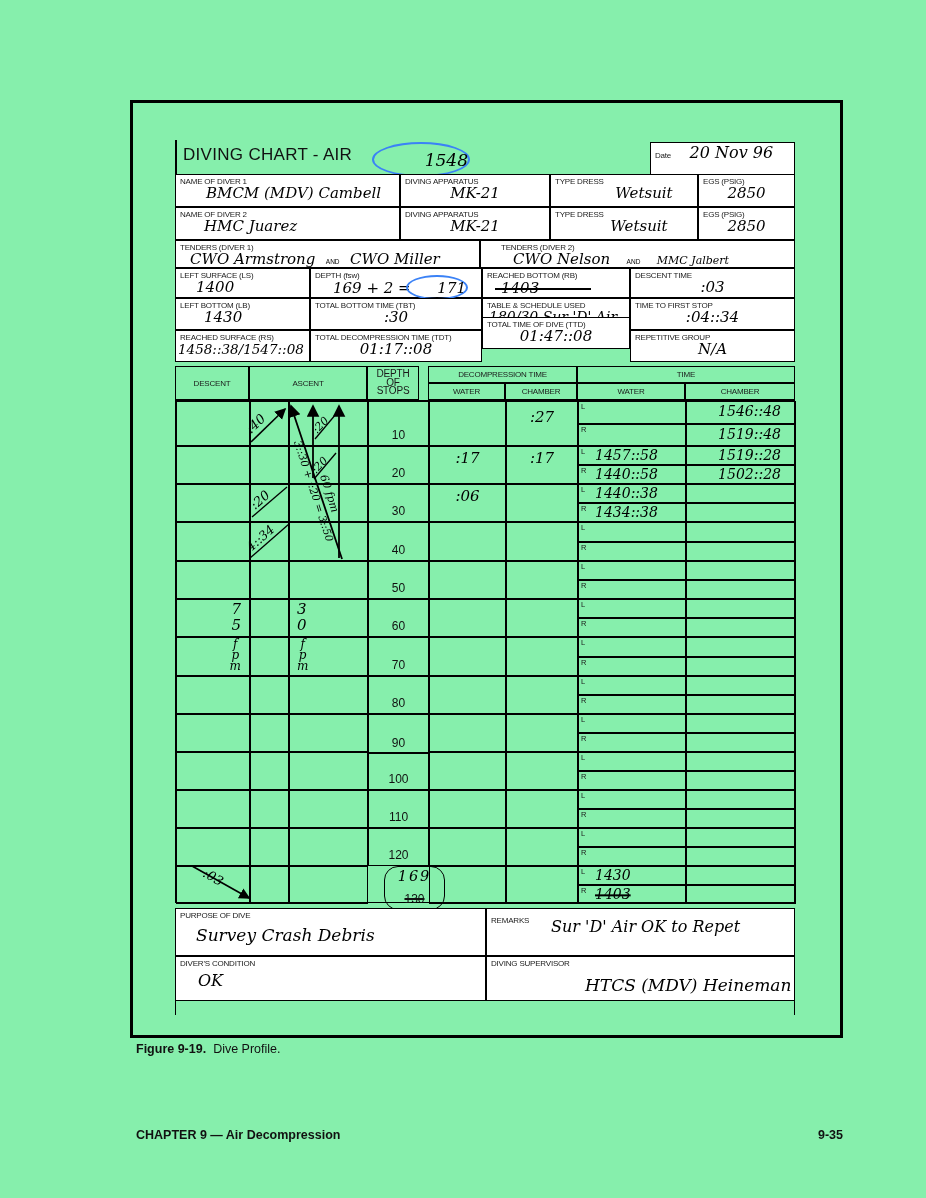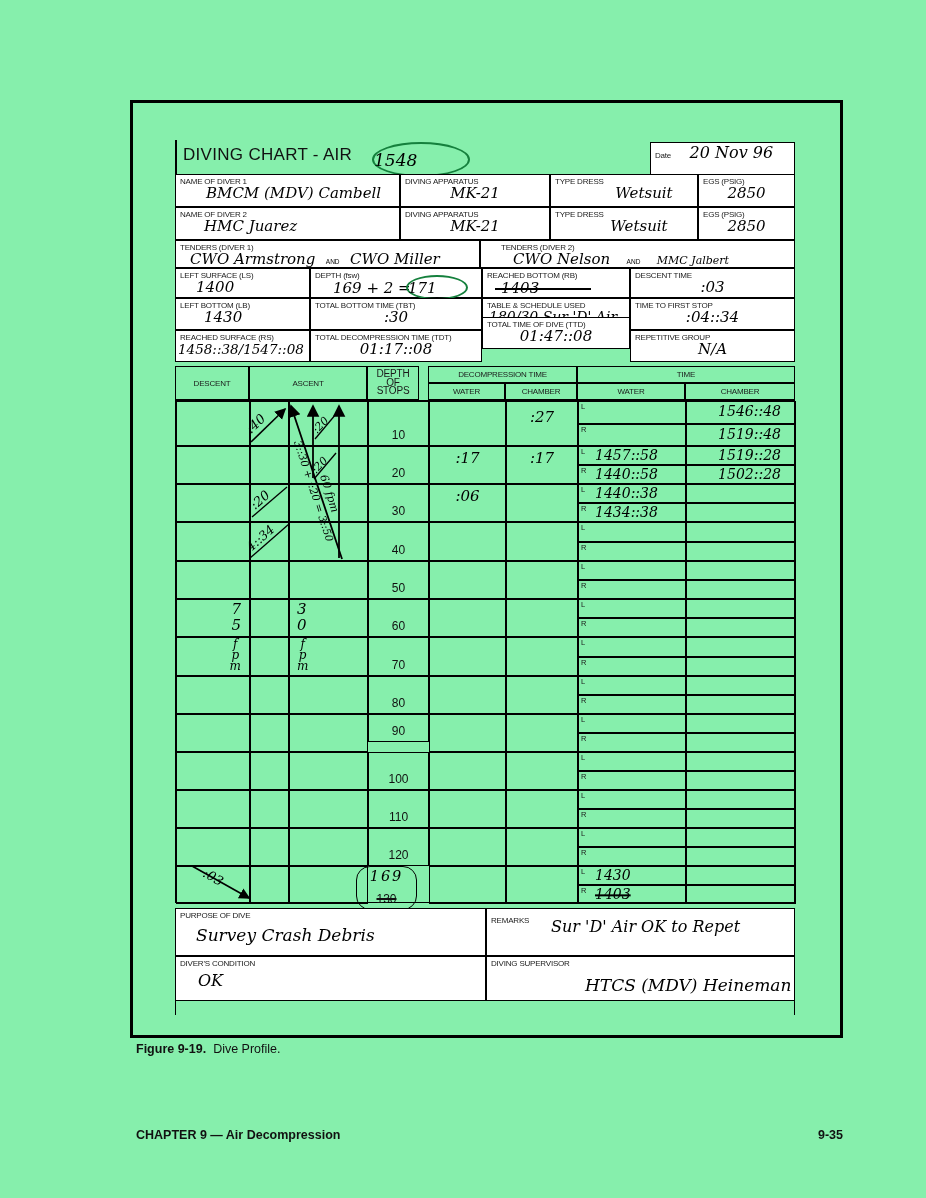--- a/index.html
+++ b/index.html
@@ -6,21 +6,21 @@
   .page{position:relative;width:926px;height:1198px;background:#86efac;font-family:"Liberation Sans",sans-serif;color:#000;overflow:hidden;}
   .outer-box{position:absolute;left:130px;top:100px;width:713px;height:938px;border:3px solid #000;box-sizing:border-box;}
   .abs{position:absolute;box-sizing:border-box;}
   .fcell{position:absolute;box-sizing:border-box;border:1.6px solid #000;background:#fff;}
   .lbl{display:block;font-size:8px;letter-spacing:-0.2px;color:#1a1a1a;padding:2px 0 0 4px;white-space:nowrap;}
   .hw{font-family:"DejaVu Serif",serif;font-style:italic;color:#000;}
   .val{display:block;font-size:15px;line-height:15px;}
   .v-center{text-align:center;}
   .pre{white-space:pre-line;}
   .title{font-size:17px;letter-spacing:0.3px;color:#111;}
-  .ellipse{position:absolute;border:2px solid #15803d;border-radius:50%;display:flex;align-items:center;justify-content:flex-start;}
+  .ellipse{position:absolute;border:2px solid #3b82f6;border-radius:50%;display:flex;align-items:center;justify-content:flex-end;}
   .scell{position:absolute;box-sizing:border-box;border:1.2px solid #000;background:transparent;}
   .shdr{position:absolute;box-sizing:border-box;border:1.6px solid #000;display:flex;align-items:center;justify-content:center;text-align:center;font-size:8px;letter-spacing:-0.2px;color:#1a1a1a;}
   svg{position:absolute;pointer-events:none;}
   .cap{position:absolute;left:136px;top:1042px;font-size:12.5px;color:#111;}
   .pfoot{position:absolute;top:1128px;font-size:12.5px;font-weight:bold;color:#111;}
 </style>
 </head>
 <body>
 
 <div class="page">
@@ -313,21 +313,21 @@
         <span style="position: absolute; left: 2px; top: 0px; font-size: 7.5px; color: rgb(26, 26, 26);">L</span>
       </div>
       <div class="scell" style="left: 510px; top: 275px; width: 110px; height: 19px;"></div>
       <div class="scell" style="left: 402px; top: 294px; width: 108px; height: 19px;">
         <span style="position: absolute; left: 2px; top: 0px; font-size: 7.5px; color: rgb(26, 26, 26);">R</span>
       </div>
       <div class="scell" style="left: 510px; top: 294px; width: 110px; height: 19px;"></div>
       <div class="scell" style="left: 0px; top: 313px; width: 74px; height: 38px;"></div>
       <div class="scell" style="left: 74px; top: 313px; width: 39px; height: 38px;"></div>
       <div class="scell" style="left: 113px; top: 313px; width: 79px; height: 38px;"></div>
-      <div class="scell" style="left: 192px; top: 313px; width: 61px; height: 28px;">
+      <div class="scell" style="left: 192px; top: 313px; width: 61px; height: 40px;">
         <span style="position: absolute; left: 0px; right: 0px; bottom: 3px; text-align: center; font-size: 12px; color: rgb(17, 17, 17);">90</span>
       </div>
       <div class="scell" style="left: 253px; top: 313px; width: 77px; height: 38px;"></div>
       <div class="scell" style="left: 330px; top: 313px; width: 72px; height: 38px;"></div>
       <div class="scell" style="left: 402px; top: 313px; width: 108px; height: 19px;">
         <span style="position: absolute; left: 2px; top: 0px; font-size: 7.5px; color: rgb(26, 26, 26);">L</span>
       </div>
       <div class="scell" style="left: 510px; top: 313px; width: 110px; height: 19px;"></div>
       <div class="scell" style="left: 402px; top: 332px; width: 108px; height: 19px;">
         <span style="position: absolute; left: 2px; top: 0px; font-size: 7.5px; color: rgb(26, 26, 26);">R</span>
@@ -377,21 +377,21 @@
         <span style="position: absolute; left: 2px; top: 0px; font-size: 7.5px; color: rgb(26, 26, 26);">L</span>
       </div>
       <div class="scell" style="left: 510px; top: 427px; width: 110px; height: 19px;"></div>
       <div class="scell" style="left: 402px; top: 446px; width: 108px; height: 19px;">
         <span style="position: absolute; left: 2px; top: 0px; font-size: 7.5px; color: rgb(26, 26, 26);">R</span>
       </div>
       <div class="scell" style="left: 510px; top: 446px; width: 110px; height: 19px;"></div>
       <div class="scell" style="left: 0px; top: 465px; width: 74px; height: 38px;"></div>
       <div class="scell" style="left: 74px; top: 465px; width: 39px; height: 38px;"></div>
       <div class="scell" style="left: 113px; top: 465px; width: 79px; height: 38px;"></div>
-      <div class="scell" style="left: 180px; top: 465px; width: 61px; height: 44px; border-radius: 14px;">
+      <div class="scell" style="left: 208px; top: 465px; width: 61px; height: 44px; border-radius: 14px;">
         <span style="position: absolute; left: 0px; right: 0px; top: 1px; text-align: center; font-family: &quot;DejaVu Serif&quot;, serif; font-style: italic; font-size: 14.5px; letter-spacing: 2px;">169</span>
         <span style="position: absolute; bottom: 3px; text-align: right; font-size: 12px; color: rgb(17, 17, 17); text-decoration: line-through 1.8px; padding: 0px 14px; width: auto; left: 50%; right: auto; transform: translateX(-50%);">130</span>
       </div>
       <div class="scell" style="left: 253px; top: 465px; width: 77px; height: 38px;"></div>
       <div class="scell" style="left: 330px; top: 465px; width: 72px; height: 38px;"></div>
       <div class="scell" style="left: 402px; top: 465px; width: 108px; height: 19px;">
         <span style="position: absolute; left: 2px; top: 0px; font-size: 7.5px; color: rgb(26, 26, 26);">L</span>
         <span style="position: absolute; left: 16px; top: 50%; transform: translateY(-54%); font-family: &quot;DejaVu Serif&quot;, serif; font-style: italic; font-size: 14px;">1430</span>
       </div>
       <div class="scell" style="left: 510px; top: 465px; width: 110px; height: 19px;"></div>

